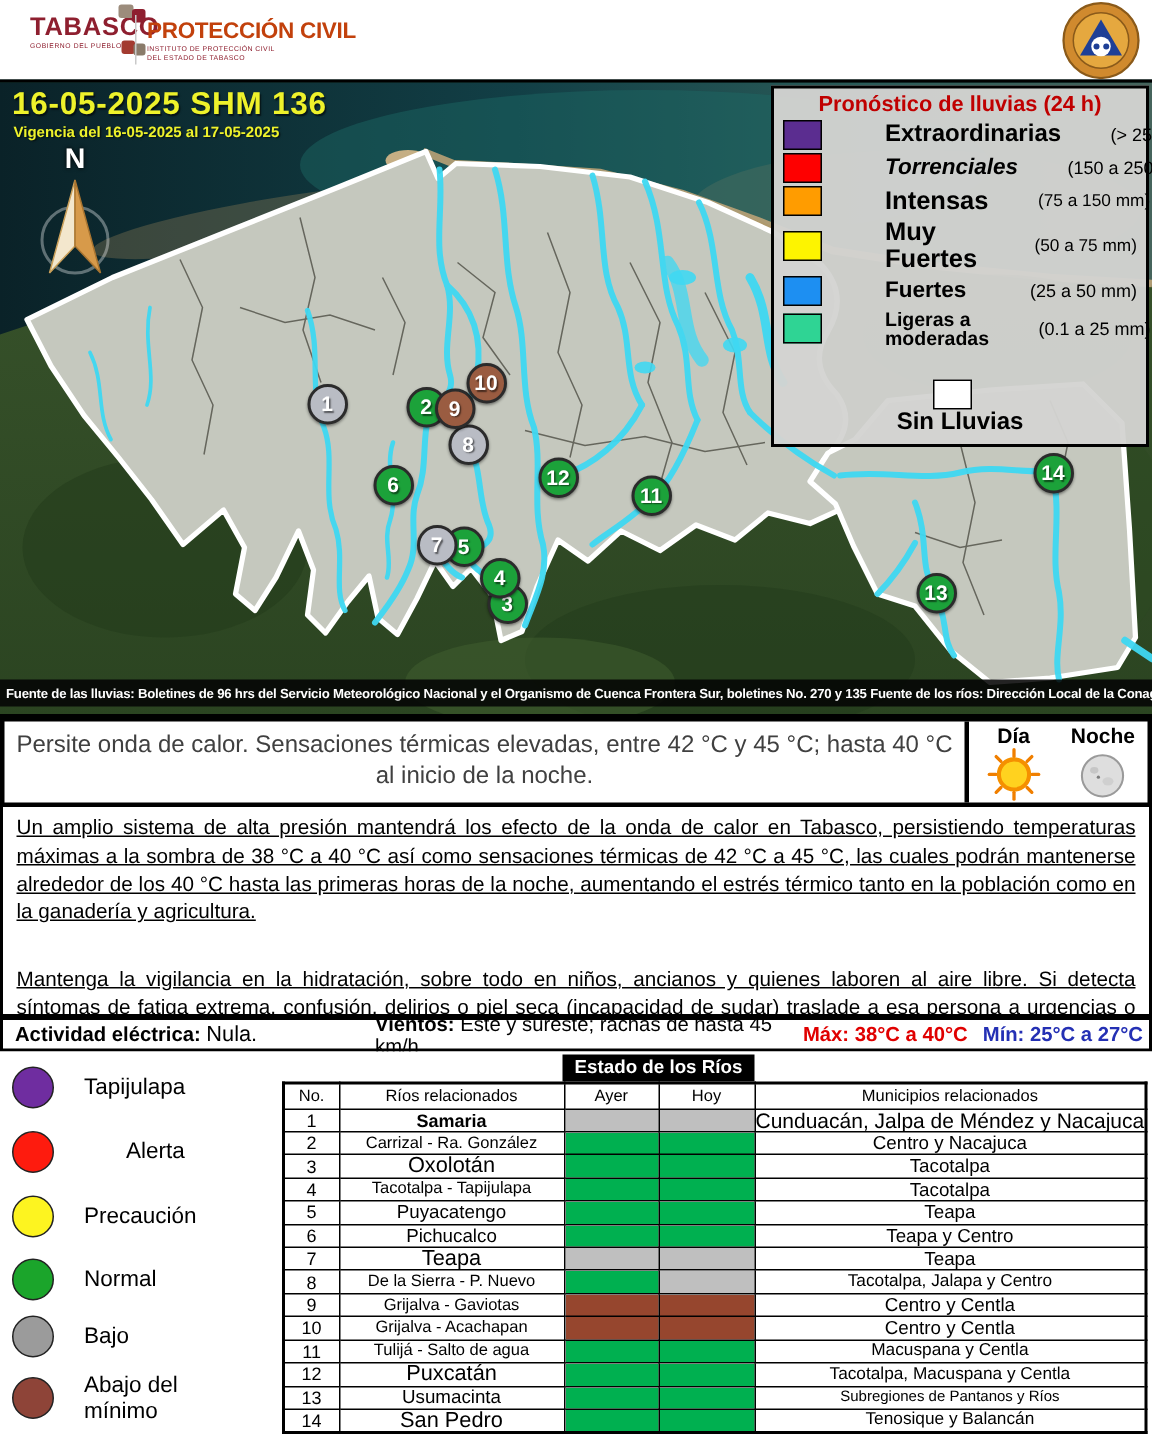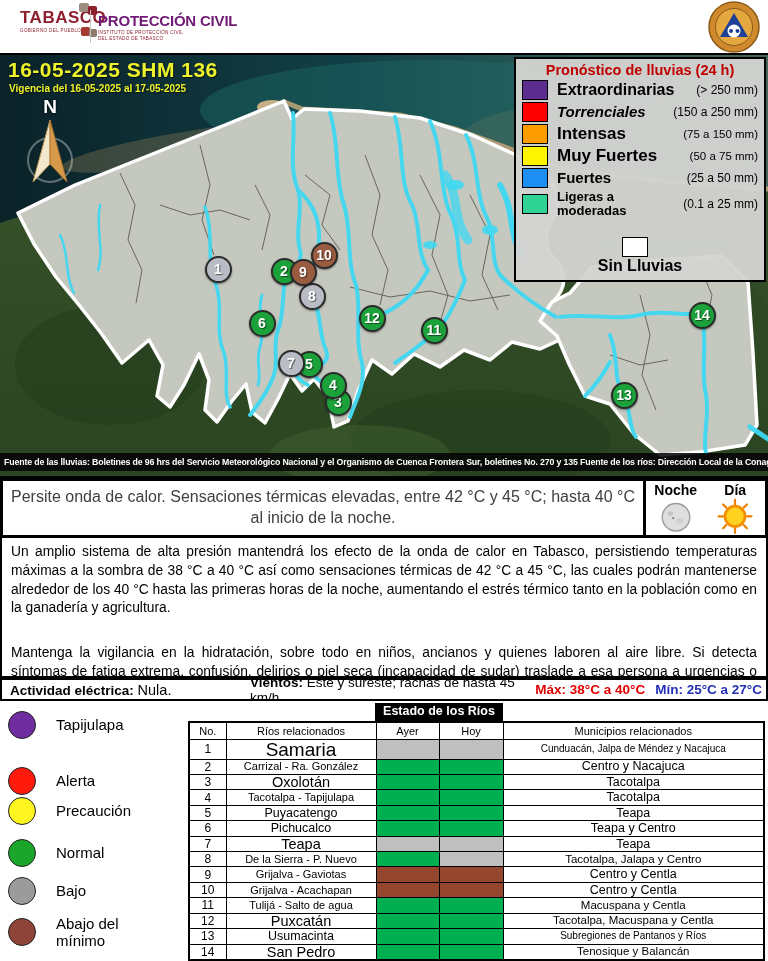--- a/index.html
+++ b/index.html
@@ -11,41 +11,41 @@
   }
   
   .header { position:absolute; left:0; top:0; width:768px; height:53px; background:#fff; }
   .brand-block { position:absolute; left:20px; top:9px; width:70px; }
   .brand-name { font-size:17px; font-weight:bold; color:#8e1f2f; letter-spacing:.5px; line-height:1; }
   .brand-sub { font-size:4.5px; color:#8e1f2f; letter-spacing:.4px; margin-top:2px; }
   .brand-glyph { position:absolute; left:57px; top:-6px; width:22px; height:34px; }
   .glyph-sq { position:absolute; border-radius:2px; }
   .hdr-divider { position:absolute; left:90px; top:10px; width:1px; height:33px; background:#c9c9c9; }
   .agency-block { position:absolute; left:98px; top:13px; }
-  .agency-name { font-size:15px; font-weight:bold; color:#701a75; letter-spacing:-0.2px; line-height:1; }
+  .agency-name { font-size:15px; font-weight:bold; color:#c2410c; letter-spacing:-0.2px; line-height:1; }
   .agency-sub { font-size:4.6px; color:#8e1f2f; margin-top:2px; letter-spacing:.3px; line-height:1.4; }
   .page-title { position:absolute; left:218px; top:7px; width:480px; text-align:center;
     font-size:31px; font-weight:bold; color:#0d0d0d; letter-spacing:-0.5px; }
   .seal { position:absolute; right:8px; top:1px; width:52px; height:52px; }
   
   .map-wrap { position:absolute; left:0; top:53px; width:768px; height:425px; background:#153b36; border-top:2px solid #000; border-bottom:2px solid #000; overflow:hidden; }
   .map-svg { position:absolute; left:0; top:0; }
   .date-badge { position:absolute; left:8px; top:3px; font-size:21px; font-weight:bold; color:#eef22b; text-shadow:1px 1px 1px rgba(0,0,0,.6); letter-spacing:.5px;}
   .validity { position:absolute; left:9px; top:28px; font-size:10px; font-weight:bold; color:#eef22b; text-shadow:1px 1px 1px rgba(0,0,0,.6); }
   .compass { position:absolute; left:22px; top:42px; width:56px; height:92px; }
   .compass-n { text-align:center; color:#fff; font-weight:bold; font-size:19px; text-shadow:0 0 3px #000; line-height:1; }
   .marker { position:absolute; width:27px; height:27px; border-radius:50%;
     border:2px solid #2b2b2b; color:#fff; font-weight:bold; font-size:14px;
     display:flex; align-items:center; justify-content:center;
     text-shadow:1px 1px 1px rgba(0,0,0,.55); box-shadow:0 1px 2px rgba(0,0,0,.45); }
   
   .rain-legend { position:absolute; right:2px; top:2px; width:252px; background:rgba(211,211,209,.96);
     border:2px solid #000; padding:3px 6px 5px 6px; }
   .rain-title { text-align:center; color:#c00000; font-weight:bold; font-size:14.5px; margin-bottom:2px; }
-  .rain-row { display:flex; align-items:center; margin:2px 0; }
+  .rain-row { display:flex; align-items:center; margin:2px 0;gap:33px; }
   .rain-swatch { width:26px; height:20px; border:1.6px solid #000; flex:0 0 auto; margin-right:9px; }
   .rain-label { font-weight:bold; color:#000; flex:1 1 auto; line-height:1.05; }
   .rain-range { font-size:12px; color:#000; text-align:right; white-space:nowrap; }
   .rain-row:nth-child(2) .rain-label { font-size:15px; font-style:italic; }
   .rain-row:nth-child(3) .rain-label { font-size:17px; }
   .rain-row:nth-child(4) .rain-label { font-size:17px; }
   .rain-row:nth-child(5) .rain-label { font-size:15px; }
   .rain-row:nth-child(6) .rain-label { font-size:13px; }
   .rain-row:nth-child(7) .rain-label { font-size:12px; }
   .rain-row:nth-child(3) .rain-range, .rain-row:nth-child(4) .rain-range { font-size:11.5px; }
@@ -59,21 +59,21 @@
   .headline-box { position:absolute; left:0; top:478px; width:768px; height:60px; background:#fff;
     border:3px solid #000; display:flex; }
   .headline-text { flex:1 1 auto; display:flex; align-items:center; justify-content:center; text-align:center;
     font-size:16px; line-height:1.3; padding:0 6px; color:#404040; }
   .daynight { flex:0 0 122px; border-left:3px solid #000; display:flex; }
   .dn-cell { flex:1; display:flex; flex-direction:column; align-items:center; padding-top:2px; }
   .dn-label { font-size:14px; font-weight:bold; line-height:1.1; }
   
   .body-box { position:absolute; left:0; top:538px; width:768px; height:140px; background:#fff;
     border-left:2px solid #000; border-right:2px solid #000; border-bottom:2px solid #000;
-    padding:5px 9px; }
+    padding:5px 9px;text-decoration:underline; }
   .body-box p { font-size:13.8px; line-height:1.36; text-align:justify; }
   .body-box p + p { margin-top:26px; }
   
   .cond-row { position:absolute; left:0; top:678px; width:768px; height:23px; background:#fff;
     border:2px solid #000; display:flex; align-items:center; font-size:13.5px; }
   .cond-left { flex:0 0 248px; padding-left:8px; }
   .cond-mid { flex:1 1 auto; }
   .cond-right { flex:0 0 215px; display:flex; gap:10px; padding-right:4px; white-space:nowrap; }
   .lbl-b { font-weight:bold; }
   .val-n { font-size:14.5px; }
@@ -285,44 +285,44 @@
       <div class="marker" style="left: 688.5px; top: 246.5px; background: rgb(28, 162, 58);">14</div>
     </div>
 
   <div class="source-strip">Fuente de las lluvias: Boletines de 96 hrs del Servicio Meteorológico Nacional y el Organismo de Cuenca Frontera Sur, boletines No. 270 y 135 Fuente de los ríos: Dirección Local de la Conagua.</div>
 </div>
 
 <div class="headline-box">
   <div class="headline-text">Persite onda de calor. Sensaciones térmicas elevadas, entre 42 °C y 45 °C; hasta 40 °C al inicio de la noche.</div>
   <div class="daynight">
     <div class="dn-cell">
-      <span class="dn-label">Noche</span>
-      <svg width="40" height="40" viewBox="0 0 40 40">
-        <circle cx="20" cy="21" r="15" fill="#dedede" stroke="#9a9a9a" stroke-width="1.5"></circle>
-        <ellipse cx="14" cy="17" rx="3" ry="2.4" fill="#c6c6c6"></ellipse>
-        <ellipse cx="24" cy="25" rx="4" ry="3" fill="#cfcfcf"></ellipse>
-        <circle cx="17" cy="22" r="1.2" fill="#7d7d7d"></circle>
-      </svg>
-    </div>
-    <div class="dn-cell">
       <span class="dn-label">Día</span>
       <svg width="40" height="40" viewBox="0 0 40 40">
         <g stroke="#f07f00" stroke-width="2.4" stroke-linecap="round">
           <line x1="20" y1="2" x2="20" y2="7"></line>
             <line x1="20" y1="33" x2="20" y2="38"></line>
           <line x1="2" y1="20" x2="7" y2="20"></line>
             <line x1="33" y1="20" x2="38" y2="20"></line>
           <line x1="7" y1="7" x2="10.5" y2="10.5"></line>
             <line x1="29.5" y1="29.5" x2="33" y2="33"></line>
           <line x1="7" y1="33" x2="10.5" y2="29.5"></line>
             <line x1="29.5" y1="10.5" x2="33" y2="7"></line>
         </g>
         <circle cx="20" cy="20" r="11" fill="#ffd21f" stroke="#f59000" stroke-width="3"></circle>
       </svg>
     </div>
+    <div class="dn-cell">
+      <span class="dn-label">Noche</span>
+      <svg width="40" height="40" viewBox="0 0 40 40">
+        <circle cx="20" cy="21" r="15" fill="#dedede" stroke="#9a9a9a" stroke-width="1.5"></circle>
+        <ellipse cx="14" cy="17" rx="3" ry="2.4" fill="#c6c6c6"></ellipse>
+        <ellipse cx="24" cy="25" rx="4" ry="3" fill="#cfcfcf"></ellipse>
+        <circle cx="17" cy="22" r="1.2" fill="#7d7d7d"></circle>
+      </svg>
+    </div>
   </div>
 </div>
 
 <div class="body-box">
   <p>Un amplio sistema de alta presión mantendrá los efecto de la onda de calor en Tabasco, persistiendo temperaturas máximas a la sombra de 38 °C a 40 °C así como sensaciones térmicas de 42 °C a 45 °C, las cuales podrán mantenerse alrededor de los 40 °C hasta las primeras horas de la noche, aumentando el estrés térmico tanto en la población como en la ganadería y agricultura.</p>
   <p>Mantenga la vigilancia en la hidratación, sobre todo en niños, ancianos y quienes laboren al aire libre. Si detecta síntomas de fatiga extrema, confusión, delirios o piel seca (incapacidad de sudar) traslade a esa persona a urgencias o llame una ambulancia.</p>
 </div>
 
 <div class="cond-row">
   <div class="cond-left">
@@ -338,21 +338,21 @@
     <span class="min-t">Mín: 25°C a 27°C</span>
   </div>
 </div>
 
 <div class="bottom">
   <div class="status-legend" id="status-legend">
       <div class="status-item" style="top: 6px;">
         <span class="status-circle" style="background: rgb(111, 45, 160);"></span>
         <span class="status-label">Tapijulapa</span>
       </div>
-      <div class="status-item" style="top: 62px;">
+      <div class="status-item" style="top: 49px; gap: 28px;">
         <span class="status-circle" style="background: rgb(254, 27, 14);"></span>
         <span class="status-label">Alerta</span>
       </div>
       <div class="status-item" style="top: 92px;">
         <span class="status-circle" style="background: rgb(253, 244, 32);"></span>
         <span class="status-label">Precaución</span>
       </div>
       <div class="status-item" style="top: 134px;">
         <span class="status-circle" style="background: rgb(27, 165, 43);"></span>
         <span class="status-label">Normal</span>
@@ -380,24 +380,24 @@
         <th>No.</th>
         <th>Ríos relacionados</th>
         <th>Ayer</th>
         <th>Hoy</th>
         <th>Municipios relacionados</th>
       </tr>
     </thead>
     <tbody id="river-rows">
         <tr>
           <td class="no-cell">1</td>
-          <td style="font-size: 19px;">Samaria</td>
+          <td style="font-size: 12px; font-weight: bold;">Samaria</td>
           <td style="background: rgb(191, 191, 191);"></td>
           <td style="background: rgb(191, 191, 191);"></td>
-          <td style="font-size: 10px;">Cunduacán, Jalpa de Méndez y Nacajuca</td>
+          <td style="font-size: 14px;">Cunduacán, Jalpa de Méndez y Nacajuca</td>
         </tr>
         <tr>
           <td class="no-cell">2</td>
           <td style="font-size: 11px;">Carrizal - Ra. González</td>
           <td style="background: rgb(0, 176, 80);"></td>
           <td style="background: rgb(0, 176, 80);"></td>
           <td style="font-size: 12.5px;">Centro y Nacajuca</td>
         </tr>
         <tr>
           <td class="no-cell">3</td>

